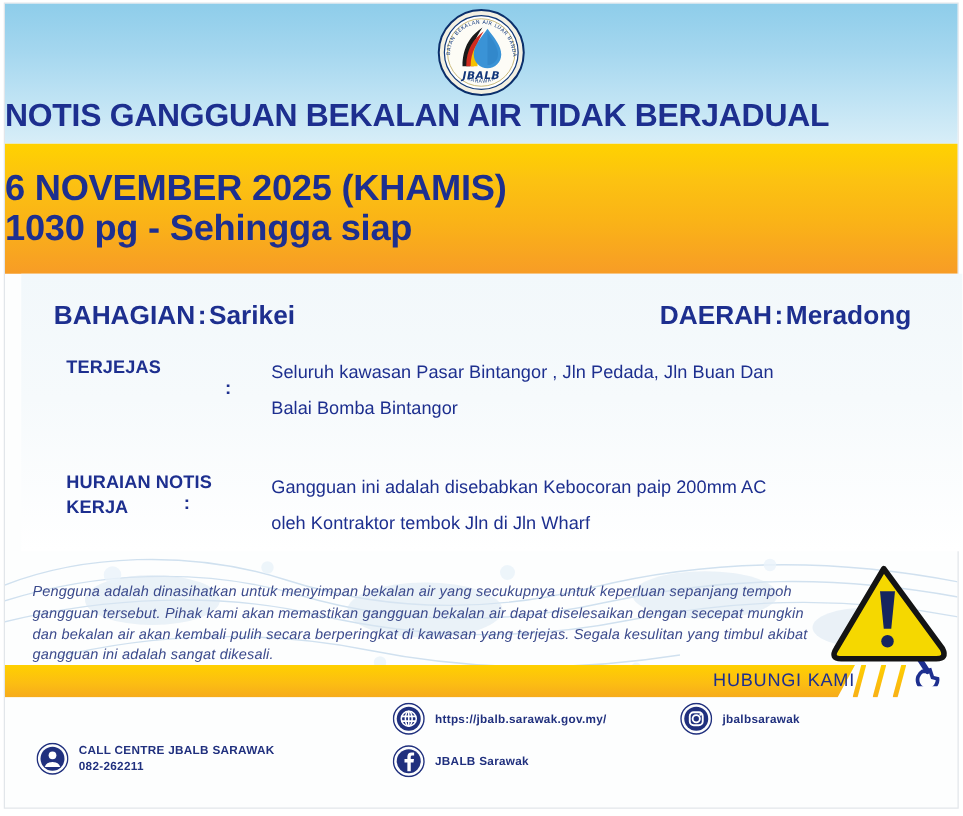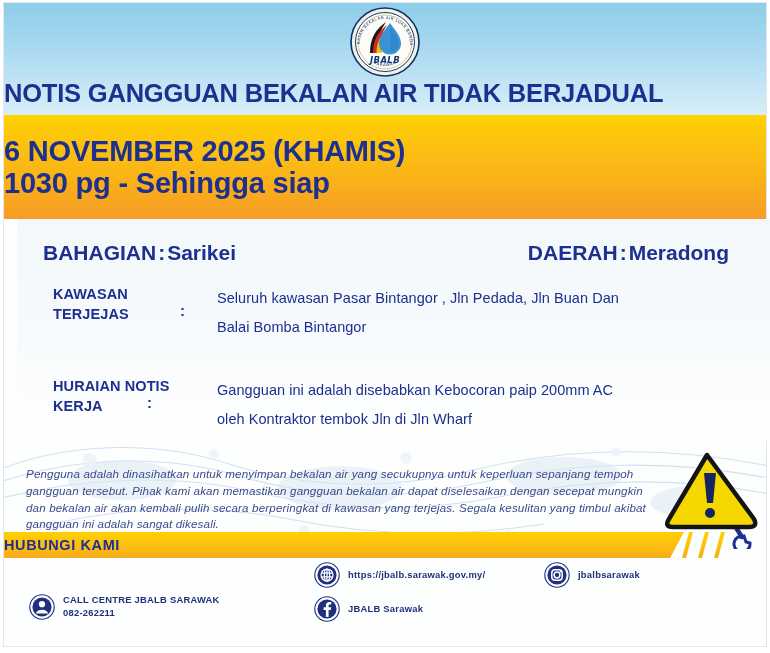--- a/index.html
+++ b/index.html
@@ -232,24 +232,24 @@
   .band-stripe.s1 { left: 678px; }
   .band-stripe.s2 { left: 694px; }
   .band-stripe.s3 { left: 710px; }
   .band-title {
     position: absolute;
     left: 0;
     top: 0;
     width: 680px;
     height: 26px;
     line-height: 26px;
-    text-align: left;
+    text-align: right;
     color: #1d2f8f;
     font-size: 14.5px;
-    font-weight: bold;
+    font-weight: normal;
     letter-spacing: 0.6px;
   }
 
   
   .footer {
     position: absolute;
     left: 4px;
     top: 560px;
     width: 762px;
     height: 70px;
@@ -329,21 +329,20 @@
       <div class="region-left">
         <span class="region-label">BAHAGIAN</span><span class="region-sep">:</span><span class="region-value">Sarikei</span>
       </div>
       <div class="region-right">
         <span class="region-label">DAERAH</span><span class="region-sep">:</span><span class="region-value">Meradong</span>
       </div>
     </div>
 
     <div class="field kawasan">
       <div class="field-label">
-        <span class="lbl-line">KAWASAN</span>
         <span class="lbl-line">TERJEJAS</span>
       </div>
       <div class="field-colon">:</div>
       <div class="field-value">
         <span class="val-line">Seluruh kawasan Pasar Bintangor , Jln Pedada, Jln Buan Dan</span>
         <span class="val-line">Balai Bomba Bintangor</span>
       </div>
     </div>
 
     <div class="field huraian">

